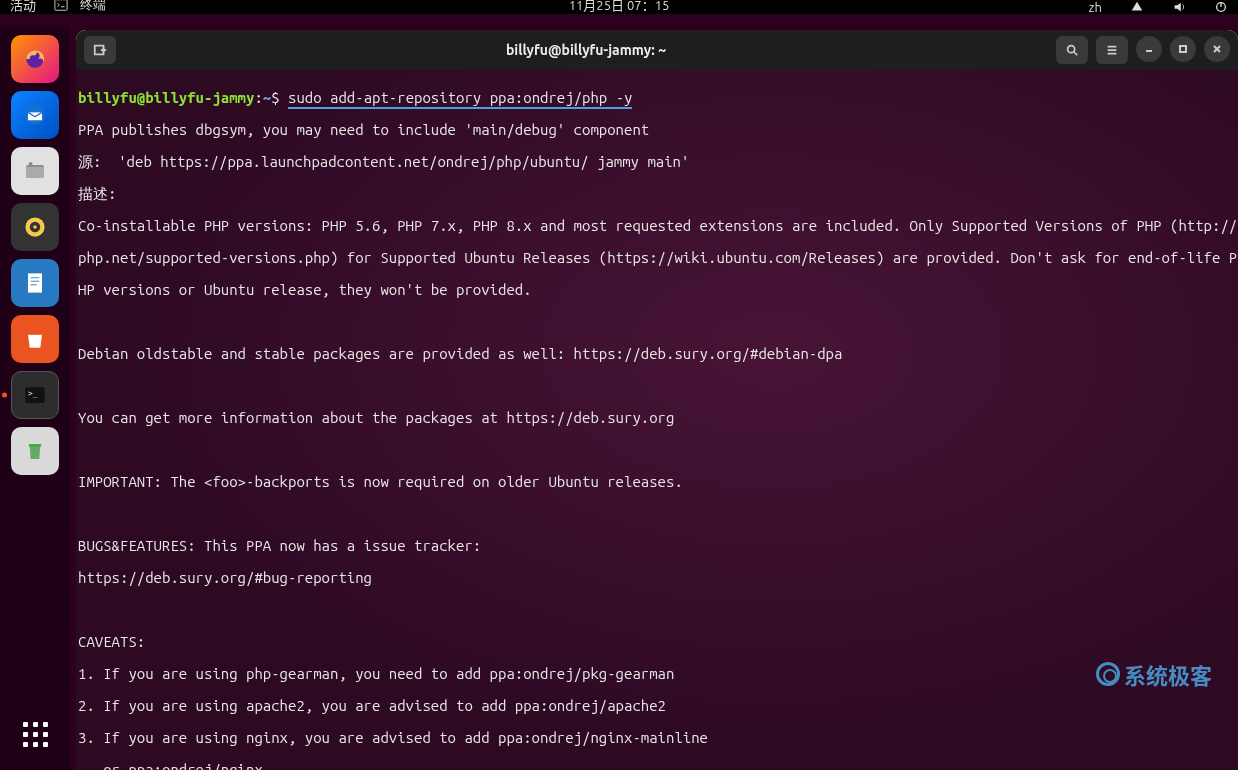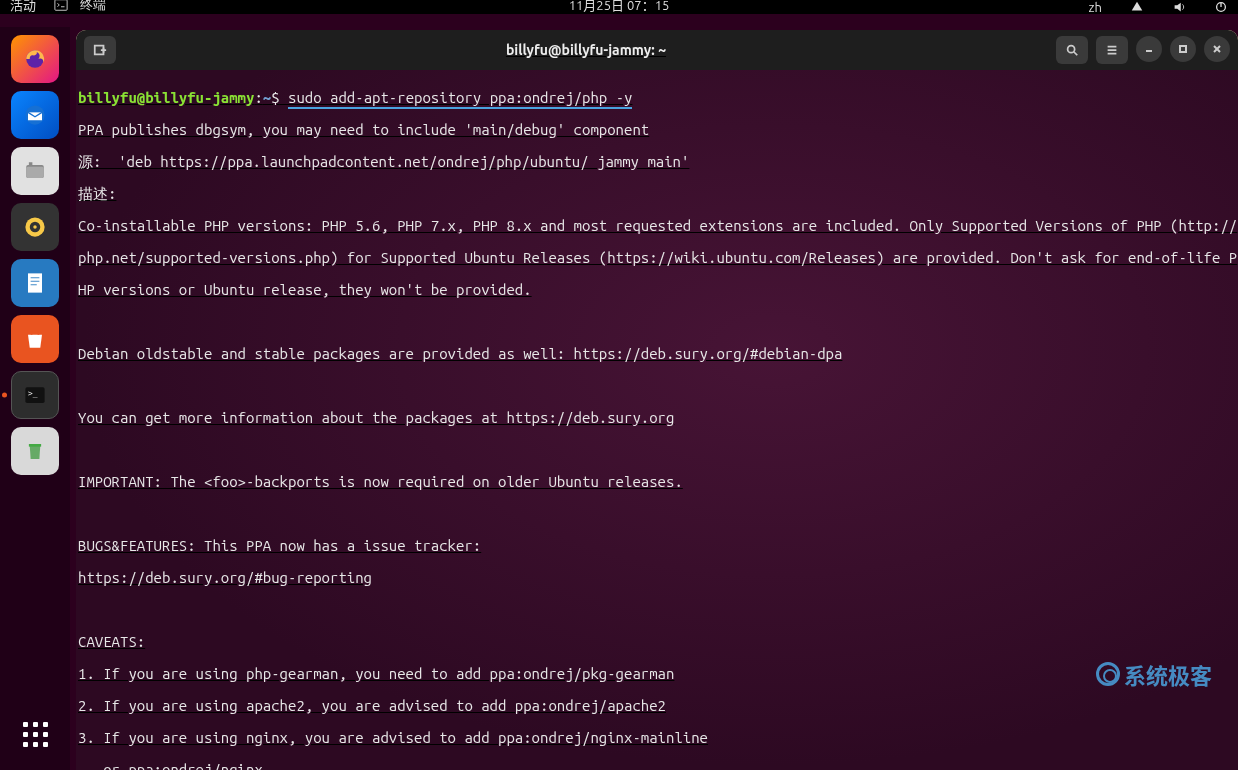--- a/index.html
+++ b/index.html
@@ -77,21 +77,20 @@
   position: absolute;
   left: 76px;
   top: 30px;
   right: 0;
   bottom: 0;
   background: #fef9c3;
   border-radius: 10px 10px 0 0;
   overflow: hidden;
   display: flex;
   flex-direction: column;
-  text-decoration: underline;
 }
 .titlebar {
   height: 40px;
   background: #1e1e1e;
   display: flex;
   align-items: center;
   padding: 0 8px;
 }
 .titlebar-left, .titlebar-right { display: flex; gap: 8px; }
 .titlebar-center {

